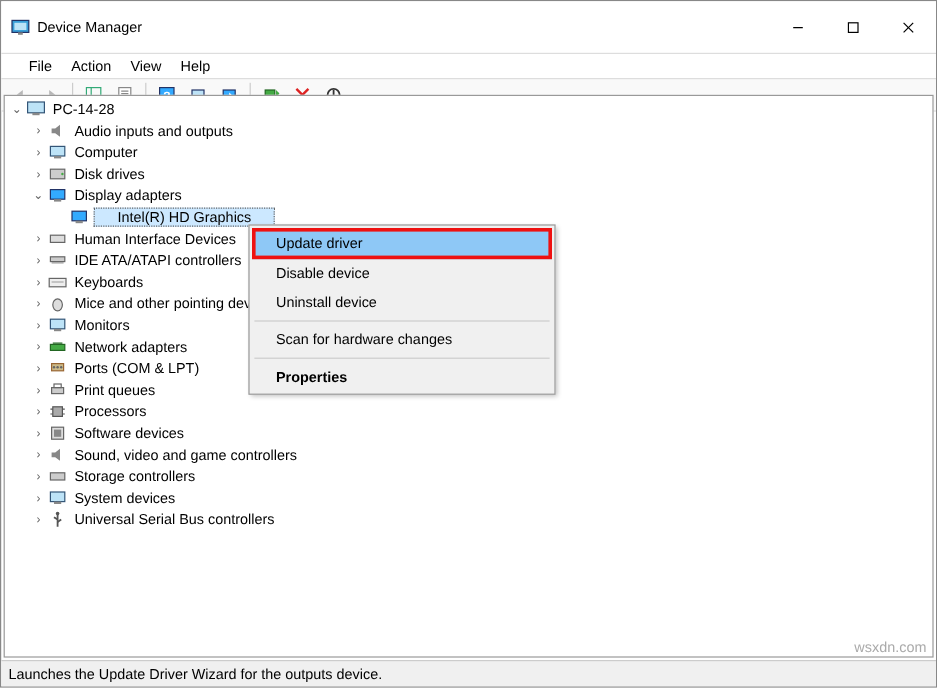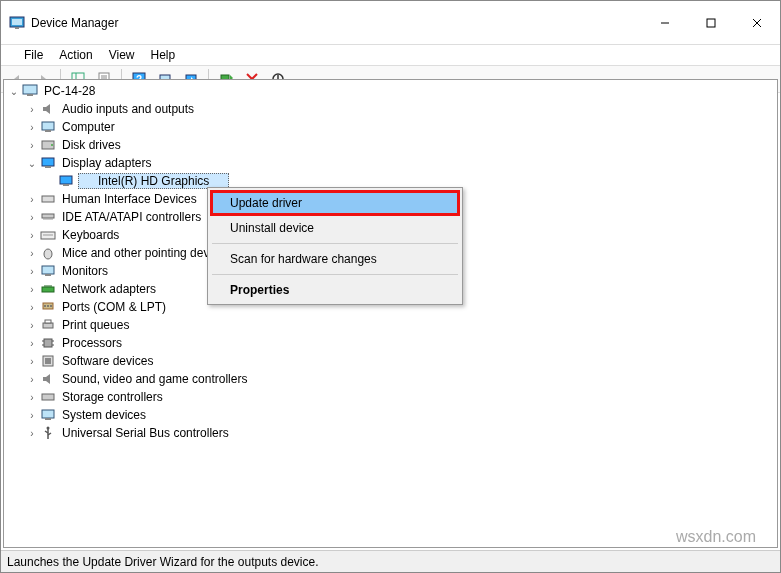--- a/index.html
+++ b/index.html
@@ -19,21 +19,21 @@
 .expander { width: 12px; height: 12px; display: flex; align-items: center; justify-content: center; cursor: pointer; color: #666; font-size: 10px; }
 .nodeicon { width: 16px; height: 16px; margin: 0 4px 0 2px; }
 .nodelabel { padding: 0 2px; }
 .node.selected .nodelabel { background: #cce8ff; border: 1px dotted #666; padding: 0 19px; }
 .statusbar { position: absolute; bottom: 0; left: 0; right: 0; height: 22px; border-top: 1px solid #ccc; background: #f0f0f0; display: flex; align-items: center; padding: 0 6px; font-size: 12px; }
 .ctxmenu { position: absolute; background: #f0f0f0; border: 1px solid #999; box-shadow: 2px 2px 4px rgba(0,0,0,0.25); padding: 2px; font-size: 12px; }
 .ctxitem { padding: 5px 20px 5px 20px; cursor: default; white-space: nowrap; }
 .ctxitem.bold { font-weight: bold; }
 .ctxitem.highlighted { background: #8ec8f6; border: 3px solid #e11; padding: 3px 17px 3px 17px; }
 .ctxsep { height: 1px; background: #ccc; margin: 3px 2px; }
-.watermark { position: absolute; bottom: 26px; right: 24px; font-size: 16px; color: #aaa; }
+.watermark { position: absolute; bottom: 26px; right: 8px; font-size: 12px; color: #aaa; }
 svg { display: block; }
 </style>
 </head>
 <body>
 
 <div class="titlebar">
   <span class="icon">
     <svg width="16" height="16" viewBox="0 0 16 16">
         <rect x="1" y="2" width="14" height="10" fill="#3a9fd8" stroke="#236"></rect>
         <rect x="3" y="4" width="10" height="6" fill="#bde3f7"></rect>
@@ -350,20 +350,21 @@
           <circle cx="8" cy="3" r="1.5" fill="#555"></circle>
           <path d="M8 8 L5 6 M8 10 L11 8" stroke="#555" stroke-width="1.5"></path>
         </svg>
       </span>
       <span class="nodelabel">Universal Serial Bus controllers</span>
     </div>
 </div>
 
 <div class="ctxmenu" style="left:206px; top:186px; width:256px">
   <div class="ctxitem highlighted">Update driver</div>
+  <div class="ctxitem">Disable device</div>
   <div class="ctxitem">Uninstall device</div>
   <div class="ctxsep"></div>
   <div class="ctxitem">Scan for hardware changes</div>
   <div class="ctxsep"></div>
   <div class="ctxitem bold">Properties</div>
 </div>
 
 <div class="statusbar">
   <span>Launches the Update Driver Wizard for the outputs device.</span>
 </div>

